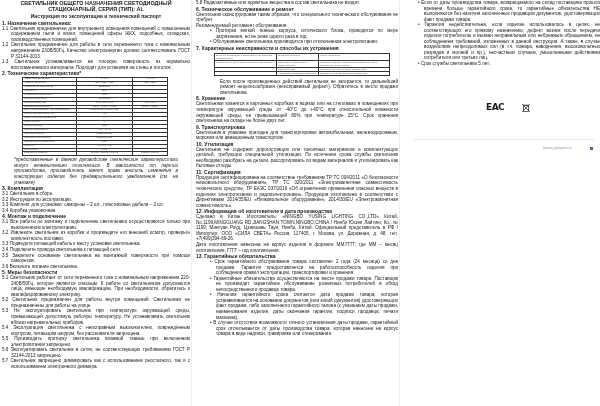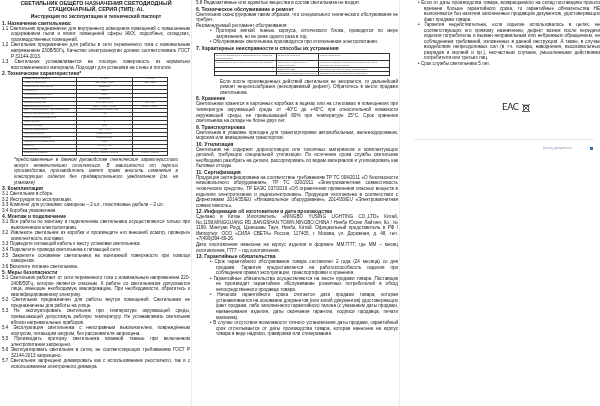--- a/index.html
+++ b/index.html
@@ -18,21 +18,21 @@
   .num { padding-left: 9px; text-indent: -9px; text-align: justify; }
   .indent { padding-left: 24px; text-align: justify; }
   .bullet { padding-left: 20px; text-indent: -6px; text-align: justify; }
   .italic { font-style: italic; text-align: justify; padding: 0 12px; }
   table.spec { border-collapse: collapse; margin: 1px 0 1px 20px; width: 146px; }
   table.spec td { border: 0.6px solid #333; font-size: 2.4px; line-height: 2.9px; height: 3.6px; padding: 0 1px; color: #555; white-space: nowrap; overflow: hidden; }
   table.spec td.lbl { width: 54px; }
   table.spec td.c { text-align: center; }
   table.faults { border-collapse: collapse; margin: 2px 0 3px 18px; width: 176px; }
   table.faults td { border: 0.6px solid #333; font-size: 2.4px; line-height: 3px; padding: 0 1px; color: #555; vertical-align: top; }
-  .eac { position: absolute; left: 502px; top: 102px; font-size: 9px; font-weight: normal; letter-spacing: -0.5px; font-family: "DejaVu Sans", sans-serif; }
+  .eac { position: absolute; left: 486px; top: 102px; font-size: 9px; font-weight: bold; letter-spacing: -0.5px; font-family: "DejaVu Sans", sans-serif; }
   .bin { position: absolute; left: 521px; top: 103px; width: 10px; height: 10px; }
   .hr { position: absolute; left: 414px; top: 139px; width: 180px; height: 1px; background: #e6e6e6; }
   .end { position: absolute; left: 543px; top: 146px; font-size: 3.6px; color: #8a9bb3; }
   .end-sq { position: absolute; left: 590px; top: 147px; width: 3px; height: 3px; background: #3a6bb5; }
 </style>
 </head>
 <body>
 
 <div class="page">
 

